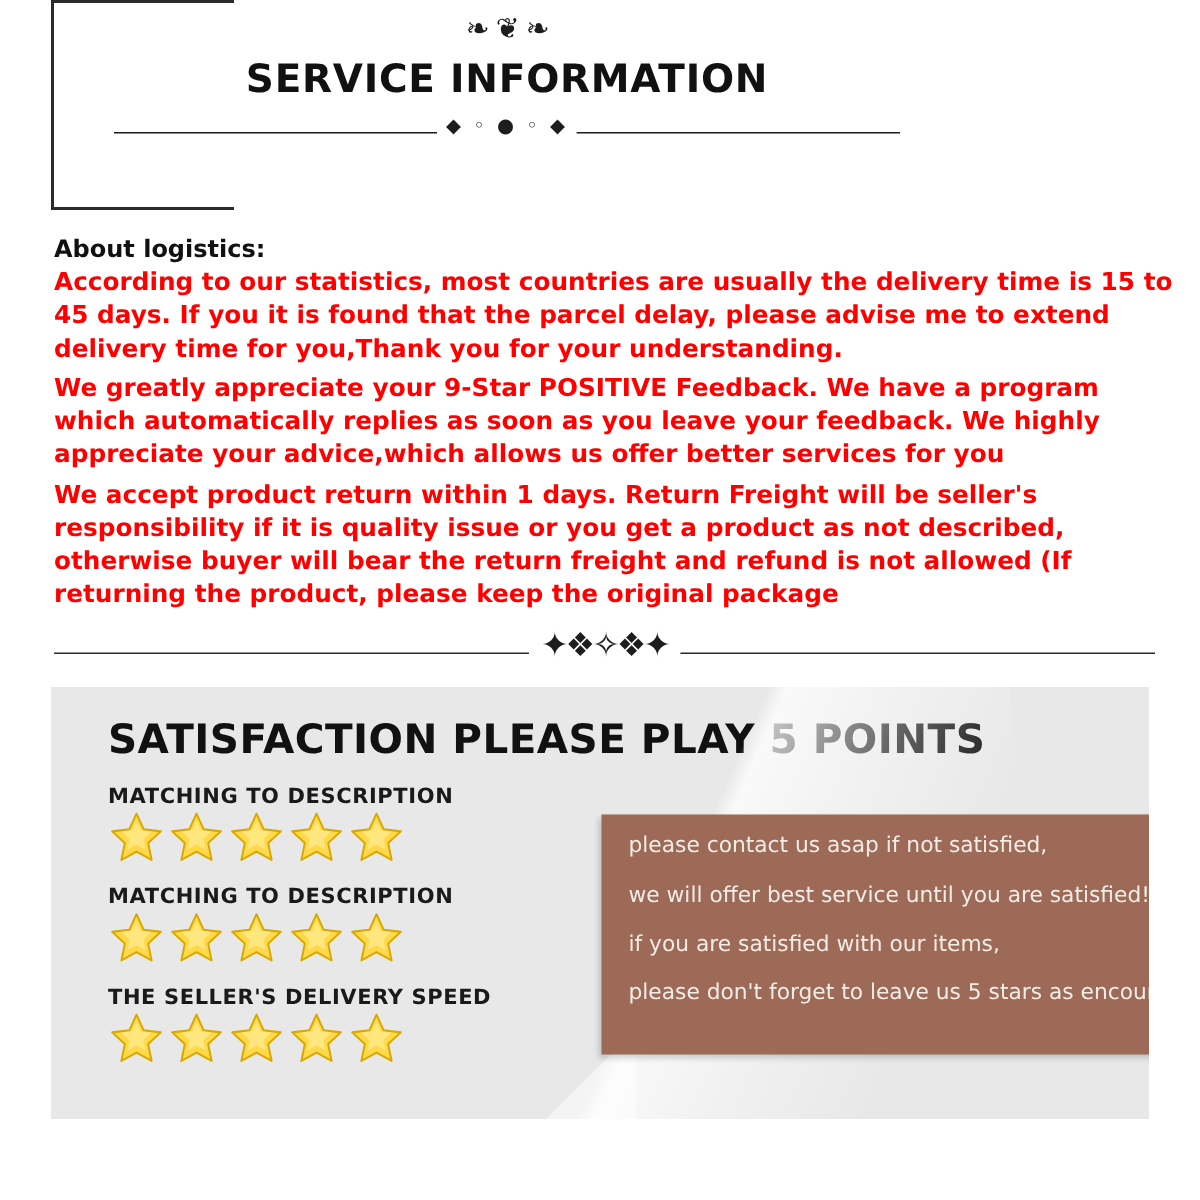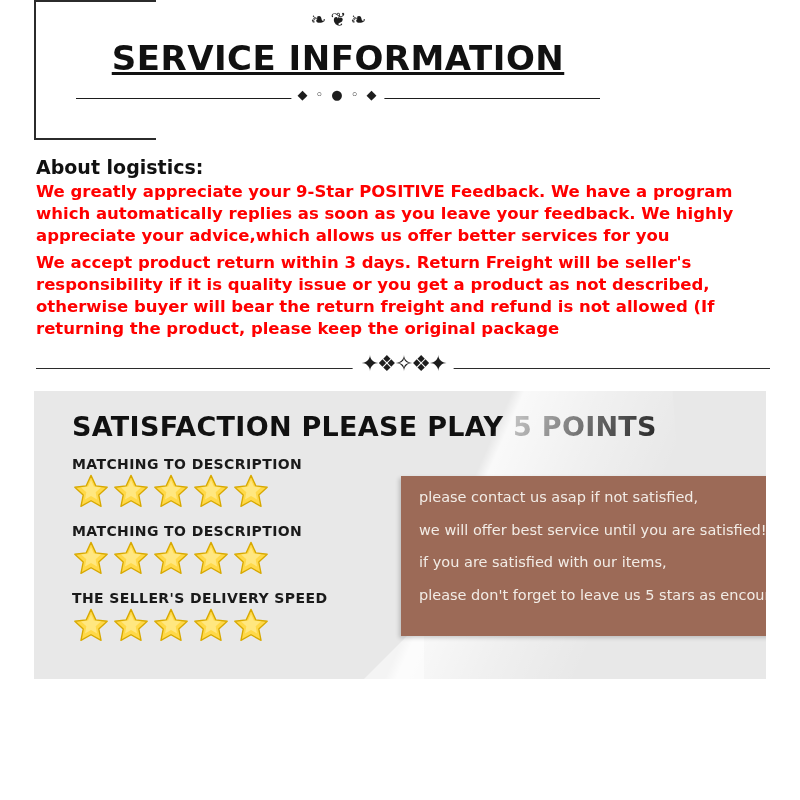--- a/index.html
+++ b/index.html
@@ -53,25 +53,24 @@
     letter-spacing: -1px;
     line-height: 1;
     height: 26px;
     padding-top: 4px;
     margin-right: 160px;
   }
   .title {
     text-align: center;
     font-family: "DejaVu Sans", sans-serif;
     font-weight: bold;
-    font-size: 34px;
+    font-size: 26px;
     letter-spacing: 0.5px;
     color: #111111;
     margin: 2px 160px 0 0;
-    text-decoration: underline;
   }
   .ornament-rule {
     position: relative;
     margin: 12px 200px 0 40px;
     height: 18px;
   }
   .ornament-rule .line {
     position: absolute;
     top: 8px;
     left: 0;
@@ -92,21 +91,21 @@
     letter-spacing: 2px;
   }
 
   
   .content {
     padding: 12px 16px 0 36px;
   }
   .sec-head {
     font-family: "DejaVu Sans", sans-serif;
     font-weight: bold;
-    font-size: 19px;
+    font-size: 16px;
     color: #111111;
     margin: 4px 0 1px 0;
     line-height: 1.25;
   }
   .sec-body {
     font-family: "DejaVu Sans", sans-serif;
     font-weight: bold;
     font-size: 16.5px;
     color: #ff0000;
     line-height: 1.35;
@@ -237,24 +236,25 @@
     <div class="title">SERVICE INFORMATION</div>
     <div class="ornament-rule">
       <div class="line"></div>
       <div class="mid">◆ ◦ ● ◦ ◆</div>
     </div>
     <div class="corner-bottom"></div>
   </div>
 
   <div class="content">
     <div class="sec-head">About logistics:</div>
+    <div class="sec-body">According to our statistics, most countries are usually the delivery time is 15 to 45 days. If you it is found that the parcel delay, please advise me to extend delivery time for you,Thank you for your understanding.</div>
 
     <div class="sec-body">We greatly appreciate your 9-Star POSITIVE Feedback. We have a program which automatically replies as soon as you leave your feedback. We highly appreciate your advice,which allows us offer better services for you</div>
 
-    <div class="sec-body">We accept product return within 3 days. Return Freight will be seller's responsibility if it is quality issue or you get a product as not described, otherwise buyer will bear the return freight and refund is not allowed (If returning the product, please keep the original package</div>
+    <div class="sec-body">We accept product return within 1 days. Return Freight will be seller's responsibility if it is quality issue or you get a product as not described, otherwise buyer will bear the return freight and refund is not allowed (If returning the product, please keep the original package</div>
   </div>
 
   <div class="divider">
     <div class="line"></div>
     <div class="glyph">✦❖✧❖✦</div>
   </div>
 
   <div class="panel">
     <div class="panel-title">SATISFACTION PLEASE PLAY 5 POINTS</div>
 

